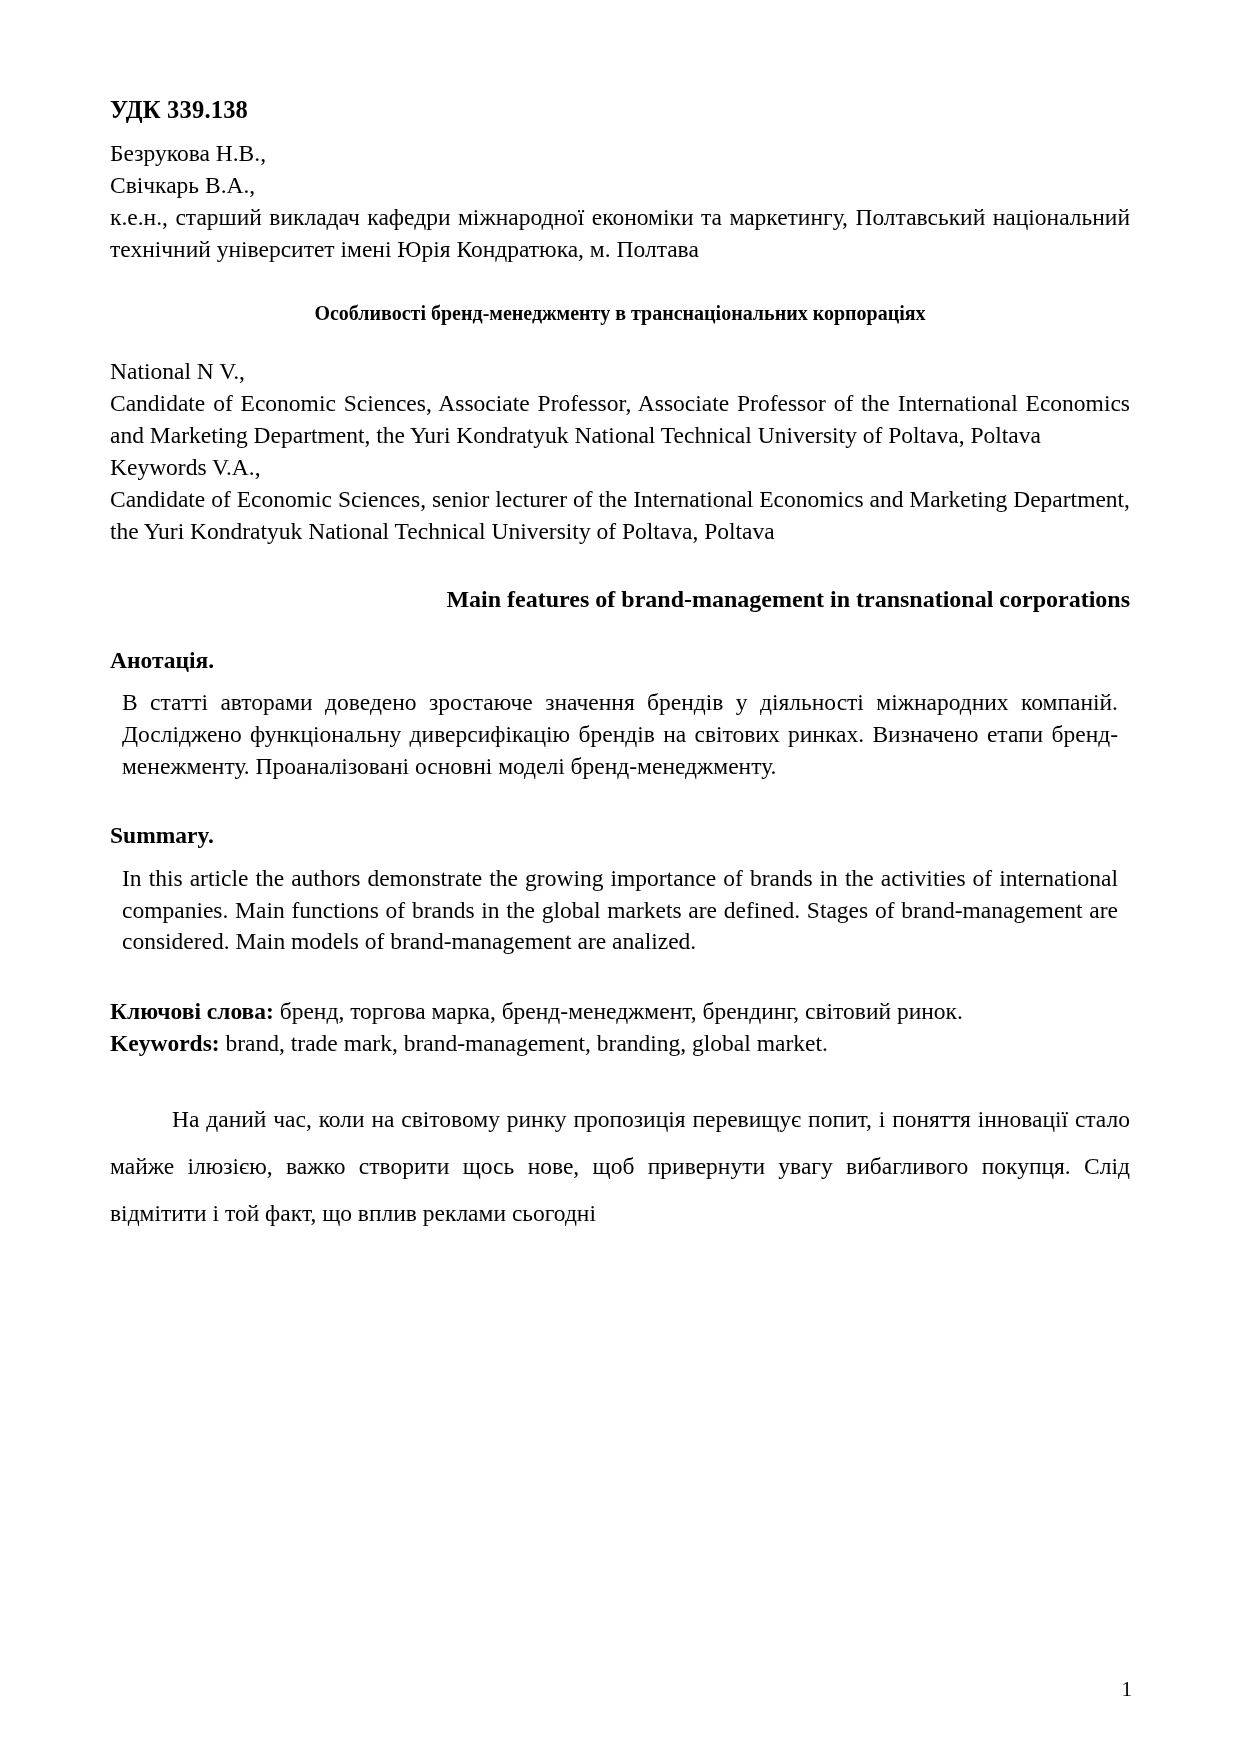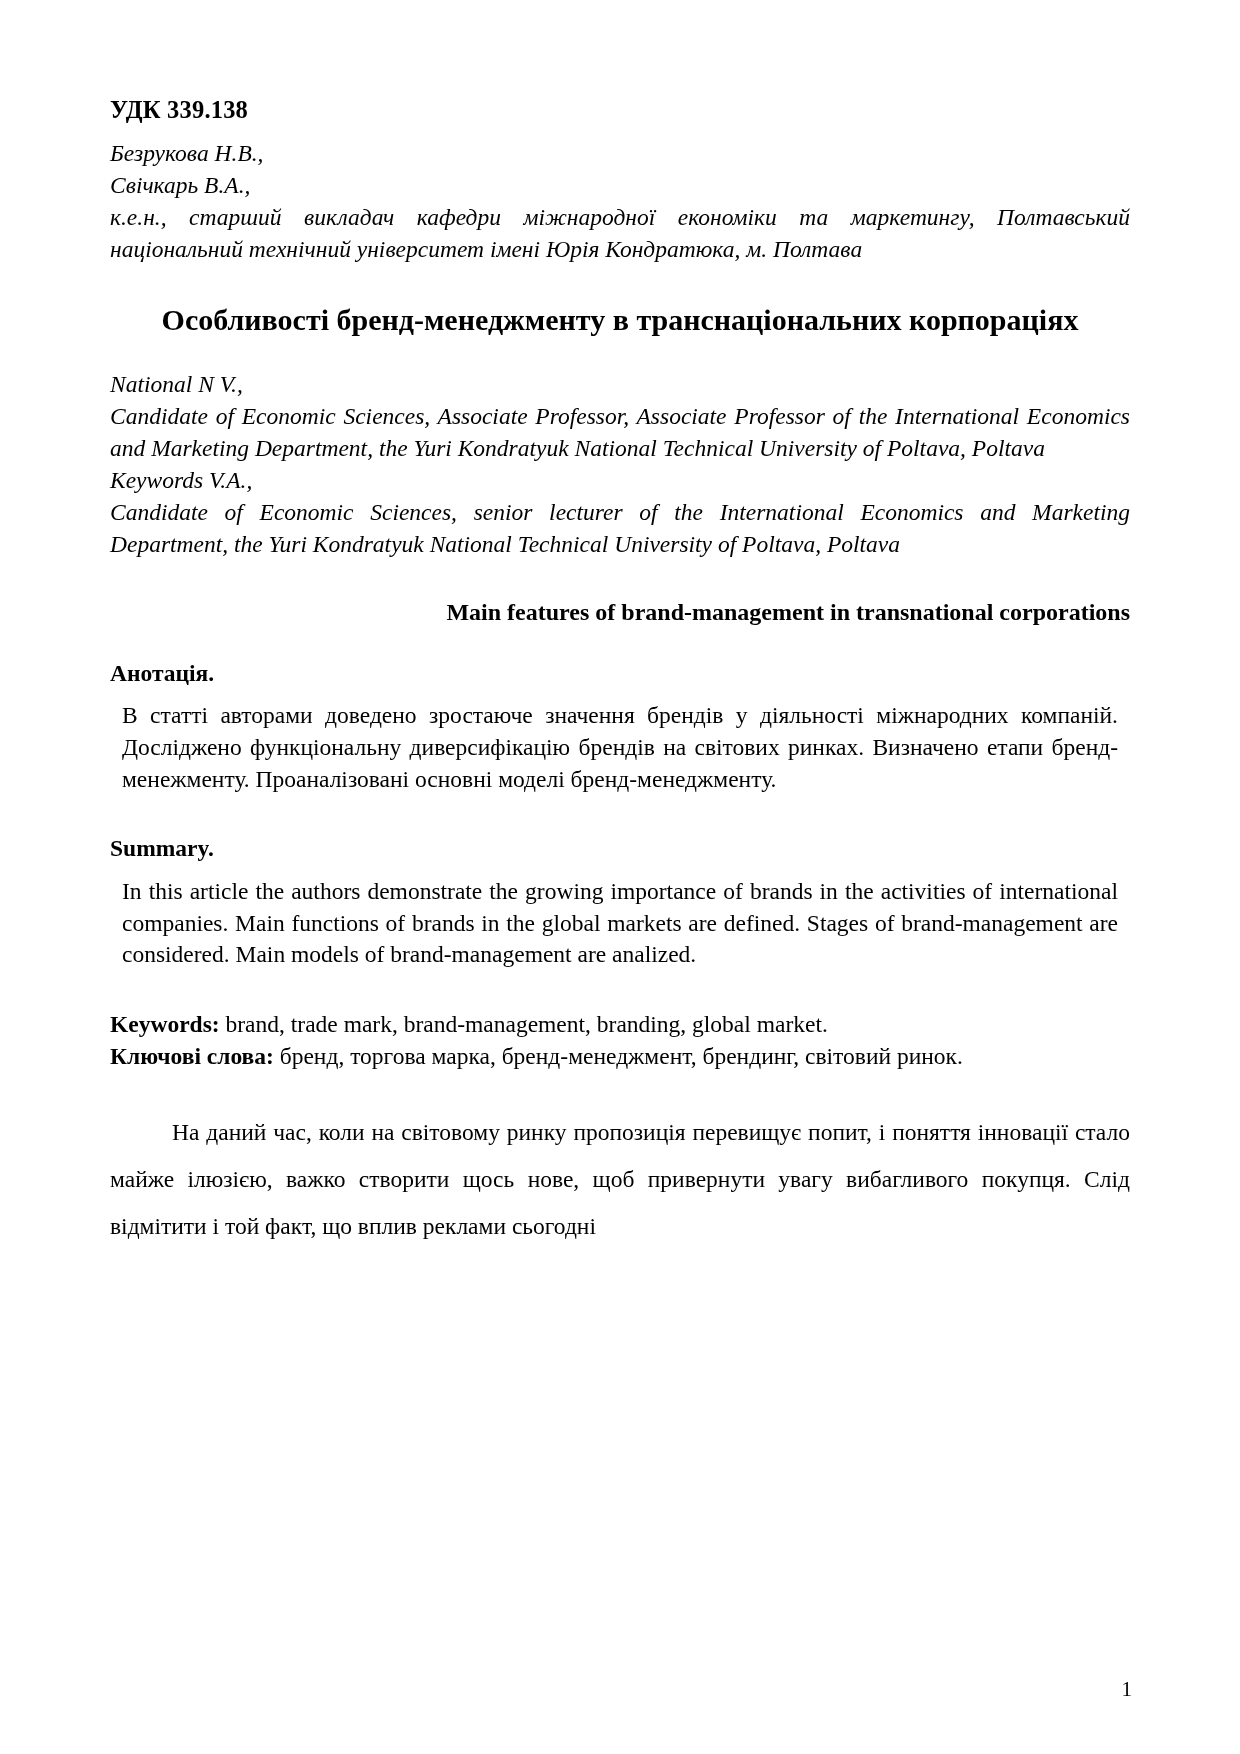--- a/index.html
+++ b/index.html
@@ -18,34 +18,33 @@
     color: #000000;
   }
   .udk {
     font-size: 24.5px;
     font-weight: bold;
     margin: 0 0 14px 0;
     letter-spacing: 0.2px;
   }
   .affil-block {
     font-size: 23.5px;
-    font-style: italic;
     line-height: 1.36;
     text-align: justify;
     text-justify: inter-word;
     margin: 0;
   }
   .affil-block p {
     margin: 0;
   }
   .affil-name {
     text-align: left;
   }
   .title-uk {
-    font-size: 30px;
+    font-size: 20px;
     font-weight: bold;
     text-align: center;
     margin: 34px 0 30px 0;
     line-height: 1.3;
   }
   .title-en {
     font-size: 24px;
     font-weight: bold;
     text-align: right;
     margin: 36px 0 30px 0;
@@ -116,19 +115,19 @@
   <div class="section-head">Анотація.</div>
   <p class="body-par">В статті авторами доведено зростаюче  значення брендів у діяльності міжнародних компаній. Досліджено функціональну диверсифікацію брендів на світових ринках. Визначено  етапи  бренд-менежменту.  Проаналізовані  основні  моделі  бренд-менеджменту.</p>
 
   <div class="gap-md"></div>
 
   <div class="section-head">Summary.</div>
   <p class="body-par">In this article the authors demonstrate the growing importance of brands in the activities of international  companies.  Main  functions  of   brands  in  the  global  markets  are  defined. Stages  of  brand-management   are  considered.  Main  models  of  brand-management   are analized.</p>
 
   <div class="gap-md"></div>
 
+  <p class="kw-line"><span class="kw-label">Ключові слова:</span><span> бренд, торгова марка, бренд-менеджмент, брендинг,  світовий ринок.</span></p>
   <p class="kw-line"><span class="kw-label">Keywords:</span><span> brand, trade mark, brand-management, branding, global market.</span></p>
-  <p class="kw-line"><span class="kw-label">Ключові слова:</span><span> бренд, торгова марка, бренд-менеджмент, брендинг,  світовий ринок.</span></p>
 
   <p class="intro">На даний час, коли на світовому ринку пропозиція перевищує попит, і поняття інновації стало майже ілюзією, важко створити щось нове, щоб привернути увагу вибагливого  покупця.  Слід  відмітити  і  той  факт,  що  вплив  реклами  сьогодні</p>
 
   <div class="page-number">1</div>
 </div>
 
 </body></html>

